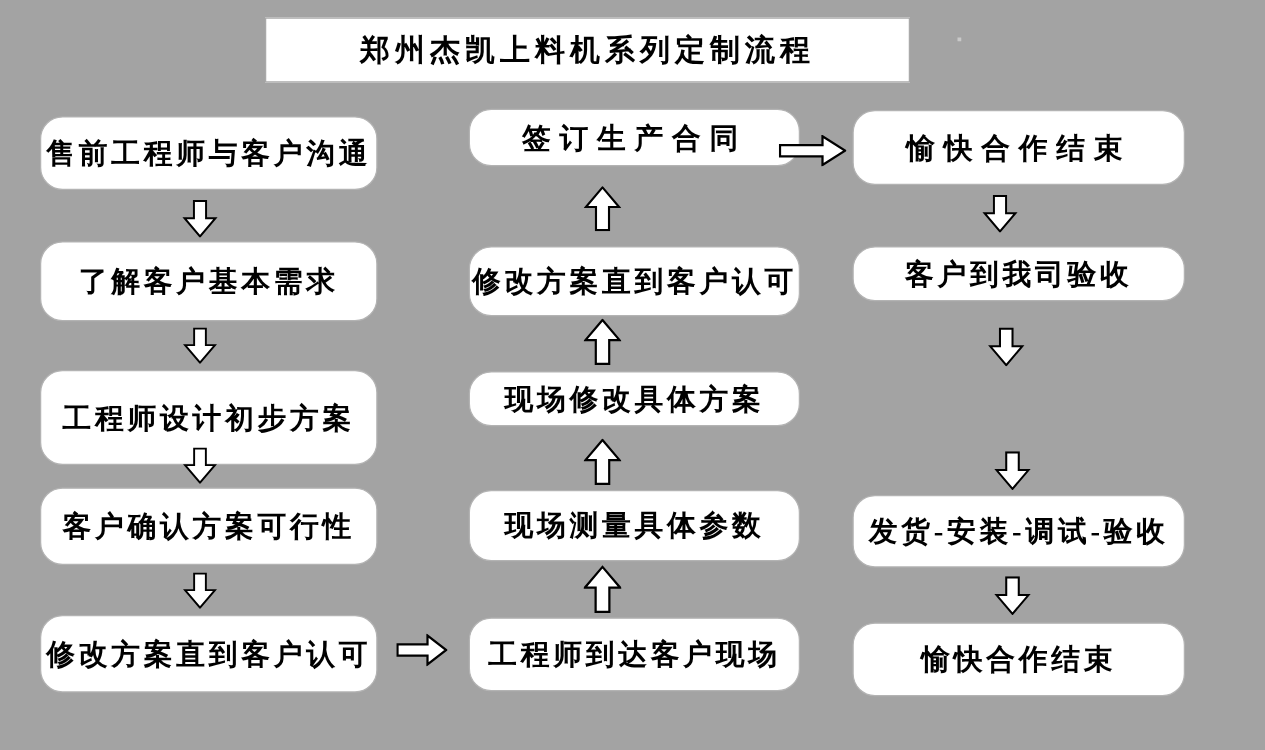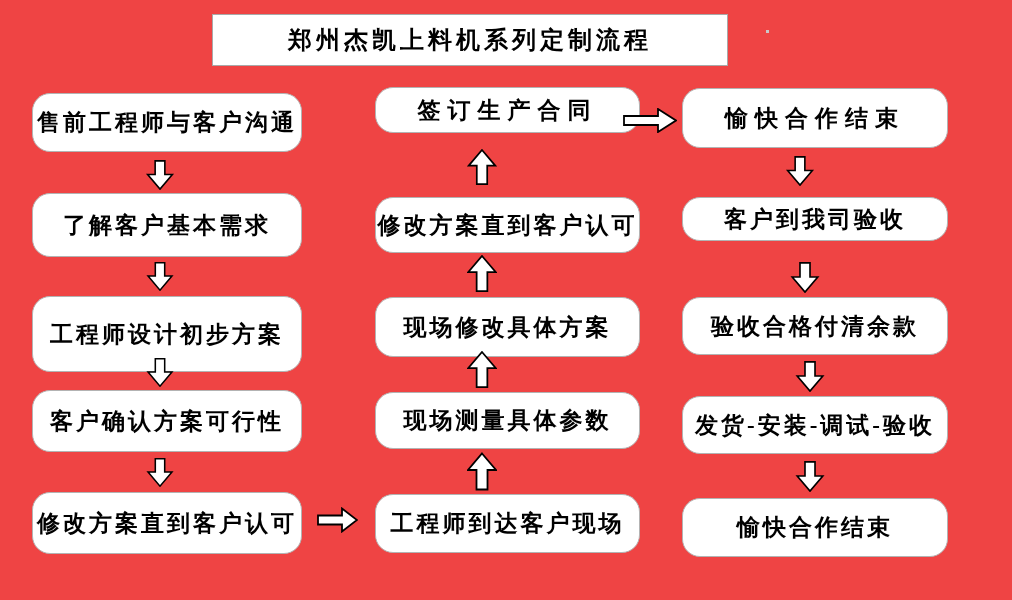--- a/index.html
+++ b/index.html
@@ -3,21 +3,21 @@
 <meta charset="utf-8">
 <style>
   * { margin: 0; padding: 0; box-sizing: border-box; }
   html, body { background: #ffffff; }
   body { font-family: "Liberation Serif", "DejaVu Serif", serif; }
 
   .canvas {
     position: relative;
     width: 1012px;
     height: 600px;
-    background: #ef4444;
+    background: #a3a3a3;
     overflow: hidden;
   }
 
   .title-box {
     position: absolute;
     left: 212px; top: 14px;
     width: 516px; height: 52px;
     border: 1px solid #a9a9a9;
     background: #ffffff;
     display: flex; align-items: center; justify-content: center;
@@ -89,21 +89,21 @@
   <svg class="arrow" style="left:467px; top:149px;" width="30" height="36" viewBox="0 0 30 38">
     <path d="M15 1 L29 17.5 H20.5 V37 H9.5 V17.5 H1 Z" fill="#ffffff" stroke="#000000" stroke-width="1.8"></path>
   </svg>
 
   <div class="box" style="left:375px; top:197px; width:265px; height:56px;">修改方案直到客户认可</div>
 
   <svg class="arrow" style="left:467px; top:255px;" width="30" height="37" viewBox="0 0 30 38">
     <path d="M15 1 L29 17.5 H20.5 V37 H9.5 V17.5 H1 Z" fill="#ffffff" stroke="#000000" stroke-width="1.8"></path>
   </svg>
 
-  <div class="box" style="left:375px; top:297px; width:265px; height:60px;">现场修改具体方案</div>
+  <div class="box" style="left:375px; top:297px; width:265px; height:44px;">现场修改具体方案</div>
 
   <svg class="arrow" style="left:467px; top:351px;" width="30" height="37" viewBox="0 0 30 38">
     <path d="M15 1 L29 17.5 H20.5 V37 H9.5 V17.5 H1 Z" fill="#ffffff" stroke="#000000" stroke-width="1.8"></path>
   </svg>
 
   <div class="box" style="left:375px; top:392px; width:265px; height:57px;">现场测量具体参数</div>
 
   <svg class="arrow" style="left:467px; top:452px;" width="30" height="39" viewBox="0 0 30 38">
     <path d="M15 1 L29 17.5 H20.5 V37 H9.5 V17.5 H1 Z" fill="#ffffff" stroke="#000000" stroke-width="1.8"></path>
   </svg>
@@ -119,21 +119,20 @@
   <svg class="arrow" style="left:785px; top:156px;" width="30" height="30" viewBox="0 0 30 34">
     <path d="M9.5 1 H20.5 V16.5 H29 L15 33 L1 16.5 H9.5 Z" fill="#ffffff" stroke="#000000" stroke-width="1.8"></path>
   </svg>
 
   <div class="box" style="left:682px; top:197px; width:266px; height:44px;">客户到我司验收</div>
 
   <svg class="arrow" style="left:790px; top:262px;" width="30" height="31" viewBox="0 0 30 34">
     <path d="M9.5 1 H20.5 V16.5 H29 L15 33 L1 16.5 H9.5 Z" fill="#ffffff" stroke="#000000" stroke-width="1.8"></path>
   </svg>
 
-  <div class="box" style="left:682px; top:297px; width:266px; height:58px;">验收合格付清余款</div>
 
   <svg class="arrow" style="left:795px; top:361px;" width="30" height="31" viewBox="0 0 30 34">
     <path d="M9.5 1 H20.5 V16.5 H29 L15 33 L1 16.5 H9.5 Z" fill="#ffffff" stroke="#000000" stroke-width="1.8"></path>
   </svg>
 
   <div class="box" style="left:682px; top:396px; width:266px; height:58px;">发货-安装-调试-验收</div>
 
   <svg class="arrow" style="left:795px; top:461px;" width="30" height="31" viewBox="0 0 30 34">
     <path d="M9.5 1 H20.5 V16.5 H29 L15 33 L1 16.5 H9.5 Z" fill="#ffffff" stroke="#000000" stroke-width="1.8"></path>
   </svg>

